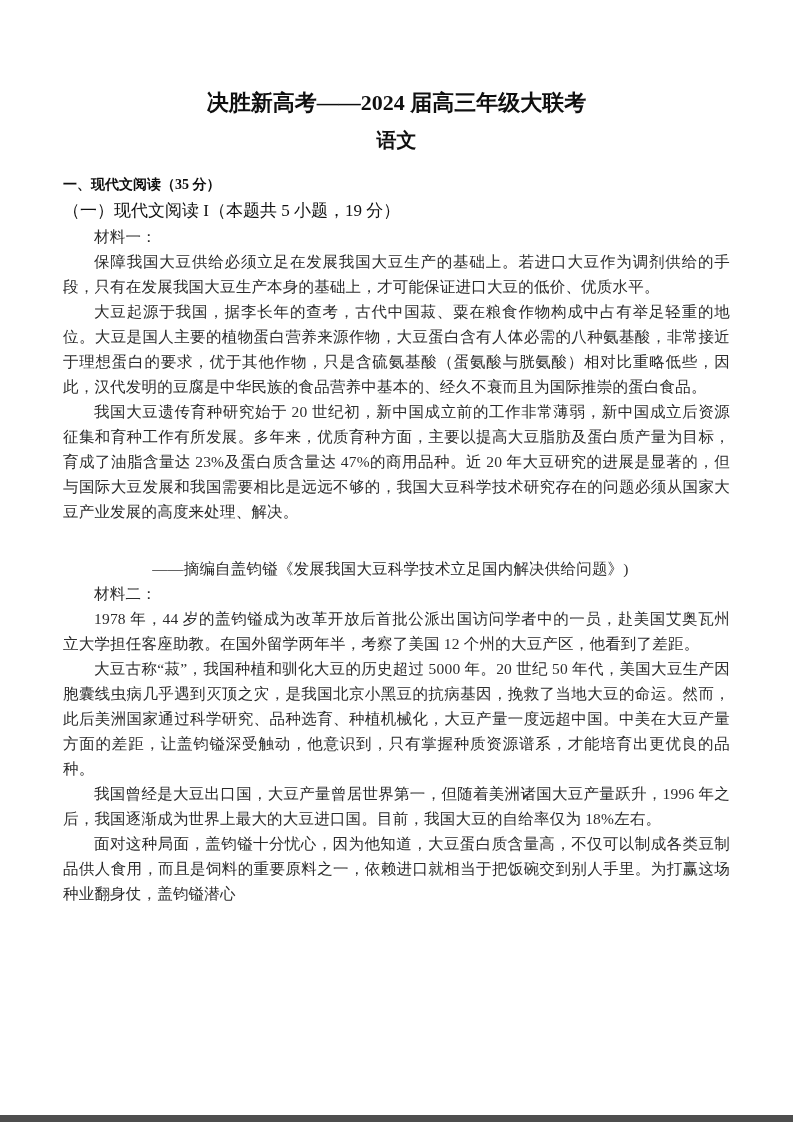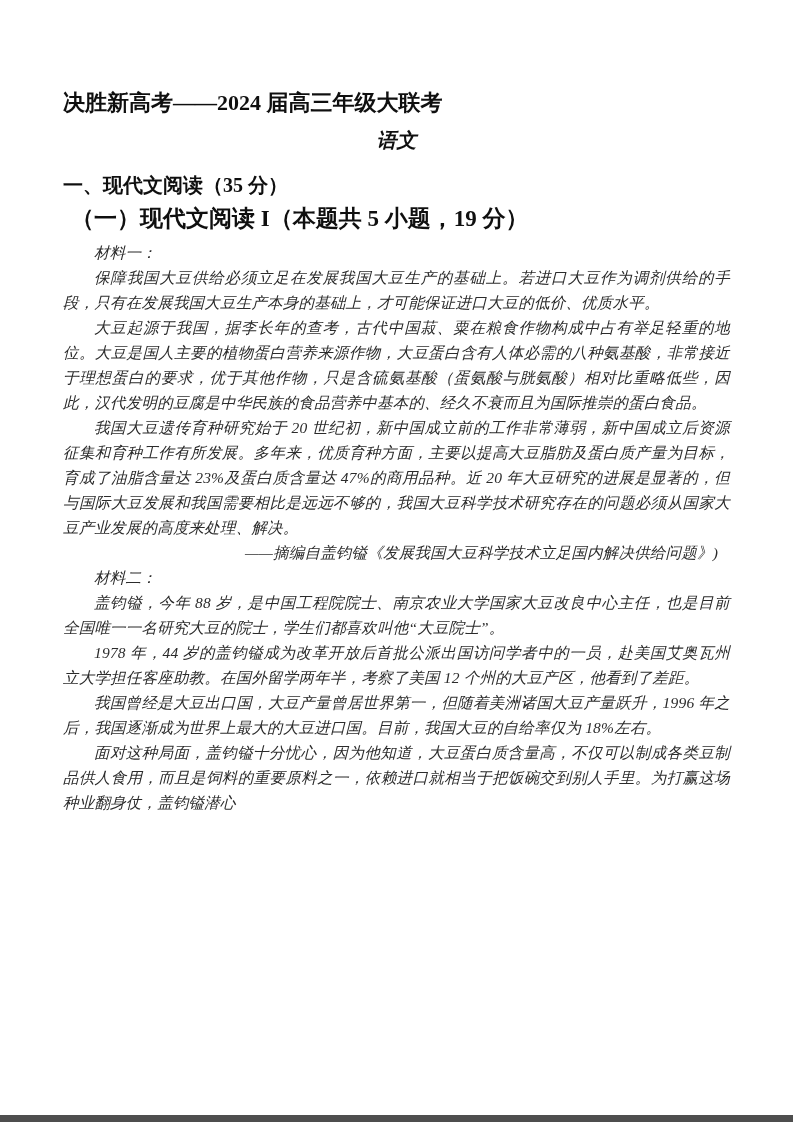--- a/index.html
+++ b/index.html
@@ -16,66 +16,66 @@
     color: #1c1c1c;
   }
   .doc {
     padding: 90px 63px 0 63px;
     box-sizing: border-box;
   }
   .page-title {
     font-size: 22px;
     line-height: 25px;
     font-weight: 700;
+    text-align: center;
     margin: 0;
     color: #0f0f0f;
   }
   .subject-title {
     font-size: 20px;
     line-height: 25px;
     font-weight: 700;
     text-align: center;
     margin: 13px 0 0 0;
     color: #0f0f0f;
-    font-style: italic;
   }
   .sec-heading {
-    font-size: 20px;
+    font-size: 14px;
     line-height: 26px;
     font-weight: 700;
     margin: 19px 0 0 0;
     color: #0f0f0f;
   }
   .sec-subheading {
-    font-size: 23px;
+    font-size: 17px;
     line-height: 26px;
-    font-weight: 700;
-    margin: 8px;
+    font-weight: 400;
+    margin: 0;
     color: #0f0f0f;
   }
   .instruction {
     font-size: 15.5px;
     line-height: 25px;
     margin: 0;
     color: #262626;
   }
   .passage p.para {
     font-size: 15.5px;
     line-height: 25px;
     margin: 0;
     text-align: justify;
     text-indent: 2em;
     color: #2b2b2b;
     letter-spacing: 0.2px;
-    font-style: italic;
   }
   .passage p.attribution {
-    text-align: right;
+    text-align: center;
     text-indent: 0;
     padding-right: 12px;
+    margin-top: 32px;
   }
   .bottom-bar {
     position: absolute;
     left: 0;
     bottom: 0;
     width: 100%;
     height: 7px;
   }
 </style>
 </head>
@@ -86,20 +86,20 @@
   <h2 class="subject-title">语文</h2>
   <h3 class="sec-heading">一、现代文阅读（35 分）</h3>
   <h4 class="sec-subheading">（一）现代文阅读 I（本题共 5 小题，19 分）</h4>
   <main class="passage" id="passage">
       <p class="para">材料一：</p>
       <p class="para">保障我国大豆供给必须立足在发展我国大豆生产的基础上。若进口大豆作为调剂供给的手段，只有在发展我国大豆生产本身的基础上，才可能保证进口大豆的低价、优质水平。</p>
       <p class="para">大豆起源于我国，据李长年的查考，古代中国菽、粟在粮食作物构成中占有举足轻重的地位。大豆是国人主要的植物蛋白营养来源作物，大豆蛋白含有人体必需的八种氨基酸，非常接近于理想蛋白的要求，优于其他作物，只是含硫氨基酸（蛋氨酸与胱氨酸）相对比重略低些，因此，汉代发明的豆腐是中华民族的食品营养中基本的、经久不衰而且为国际推崇的蛋白食品。</p>
       <p class="para">我国大豆遗传育种研究始于 20 世纪初，新中国成立前的工作非常薄弱，新中国成立后资源征集和育种工作有所发展。多年来，优质育种方面，主要以提高大豆脂肪及蛋白质产量为目标，育成了油脂含量达 23%及蛋白质含量达 47%的商用品种。近 20 年大豆研究的进展是显著的，但与国际大豆发展和我国需要相比是远远不够的，我国大豆科学技术研究存在的问题必须从国家大豆产业发展的高度来处理、解决。</p>
       <p class="para attribution">——摘编自盖钧镒《发展我国大豆科学技术立足国内解决供给问题》)</p>
       <p class="para">材料二：</p>
-      <p class="para">盖钧镒，今年 88 岁，是中国工程院院士、南京农业大学国家大豆改良中心主任，也是目前全国唯一一名研究大豆的院士，学生们都喜欢叫他“大豆院士”。</p>
       <p class="para">1978 年，44 岁的盖钧镒成为改革开放后首批公派出国访问学者中的一员，赴美国艾奥瓦州立大学担任客座助教。在国外留学两年半，考察了美国 12 个州的大豆产区，他看到了差距。</p>
+      <p class="para">大豆古称“菽”，我国种植和驯化大豆的历史超过 5000 年。20 世纪 50 年代，美国大豆生产因胞囊线虫病几乎遇到灭顶之灾，是我国北京小黑豆的抗病基因，挽救了当地大豆的命运。然而，此后美洲国家通过科学研究、品种选育、种植机械化，大豆产量一度远超中国。中美在大豆产量方面的差距，让盖钧镒深受触动，他意识到，只有掌握种质资源谱系，才能培育出更优良的品种。</p>
       <p class="para">我国曾经是大豆出口国，大豆产量曾居世界第一，但随着美洲诸国大豆产量跃升，1996 年之后，我国逐渐成为世界上最大的大豆进口国。目前，我国大豆的自给率仅为 18%左右。</p>
       <p class="para">面对这种局面，盖钧镒十分忧心，因为他知道，大豆蛋白质含量高，不仅可以制成各类豆制品供人食用，而且是饲料的重要原料之一，依赖进口就相当于把饭碗交到别人手里。为打赢这场种业翻身仗，盖钧镒潜心</p>
     </main>
 </div>
 
 <div class="bottom-bar" style="background: rgb(78, 78, 78);"></div>
 
 </body></html>

